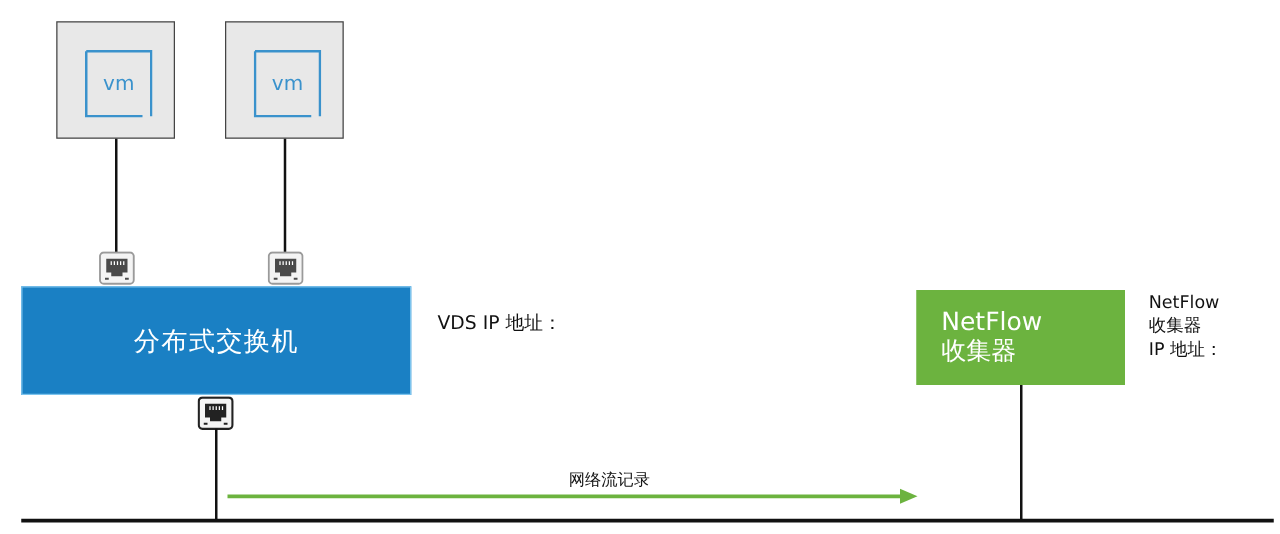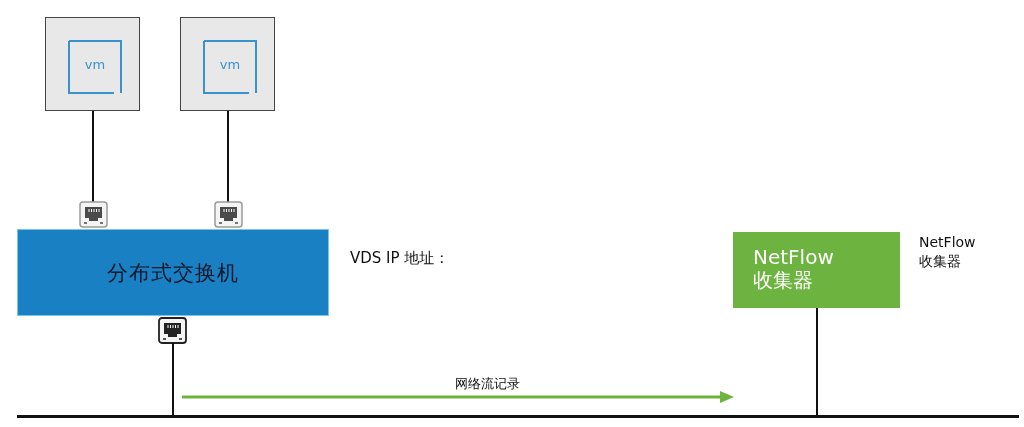--- a/index.html
+++ b/index.html
@@ -3,27 +3,27 @@
   <meta charset="utf-8">
   <style>
     html, body { margin: 0; padding: 0; background: #ffffff; }
     body { width: 1024px; height: 427px; position: relative; overflow: hidden;
            font-family: "Liberation Sans", "DejaVu Sans", sans-serif; }
     .abs { position: absolute; }
     .vm-box { position: absolute; width: 95px; height: 94px; background: #e8e8e8;
               border: 1.5px solid #444; box-sizing: border-box; }
     .vm-inner { position: absolute; left: 22px; top: 22px; width: 54px; height: 54px; }
     .vm-label { position: absolute; left: 0; right: 0; top: 17px; text-align: center;
-                color: #3a92cc; font-size: 13px; font-family: "DejaVu Sans", sans-serif; }
+                color: #3a92cc; font-size: 16px; font-family: "DejaVu Sans", sans-serif; }
     .vline { position: absolute; width: 2px; background: #111; }
     .port { position: absolute; width: 29px; height: 27px; }
     .switch { position: absolute; left: 17px; top: 229px; width: 312px; height: 87px;
               background: #1a80c4; border: 1px solid #7cc4ee; box-sizing: border-box;
               display: flex; align-items: center; justify-content: center; }
-    .switch-label { color: #0f172a; font-size: 21px; font-family: "DejaVu Sans", sans-serif; letter-spacing: 1px; }
+    .switch-label { color: #ffffff; font-size: 21px; font-family: "DejaVu Sans", sans-serif; letter-spacing: 1px; }
     .info { position: absolute; color: #111; font-size: 15px; line-height: 21px;
             font-family: "DejaVu Sans", sans-serif; }
     .collector { position: absolute; left: 733px; top: 232px; width: 167px; height: 76px;
                  background: #6cb33f; box-sizing: border-box; }
     .collector-text { position: absolute; left: 20px; top: 14px; color: #fff;
                       font-size: 20px; line-height: 23px; font-family: "DejaVu Sans", sans-serif; }
     .baseline { position: absolute; left: 17px; top: 415px; width: 1002px; height: 3px; background: #111; }
     .flow-label { position: absolute; top: 375px; left: 380px; width: 140px; text-align: right;
                   font-size: 13px; color: #111; font-family: "DejaVu Sans", sans-serif; }
   </style>
@@ -107,20 +107,21 @@
   <div class="collector-text">
     <div>NetFlow</div>
     <div>收集器</div>
   </div>
 </div>
 <div class="vline" style="left:816px; top:308px; height:109px;"></div>
 
 <div class="info" style="left:919px; top:233px; line-height:19px; font-size:14px;">
   <div>NetFlow</div>
   <div>收集器</div>
+  <div>IP 地址：</div>
 </div>
 
 <div class="flow-label">网络流记录</div>
 <svg class="abs" style="left:180px; top:389px;" width="556" height="16" viewBox="0 0 556 16">
   <line x1="2" y1="8" x2="542" y2="8" stroke="#6cb33f" stroke-width="3"></line>
   <polygon points="540,2 554,8 540,14" fill="#6cb33f"></polygon>
 </svg>
 
 <div class="baseline"></div>
 

